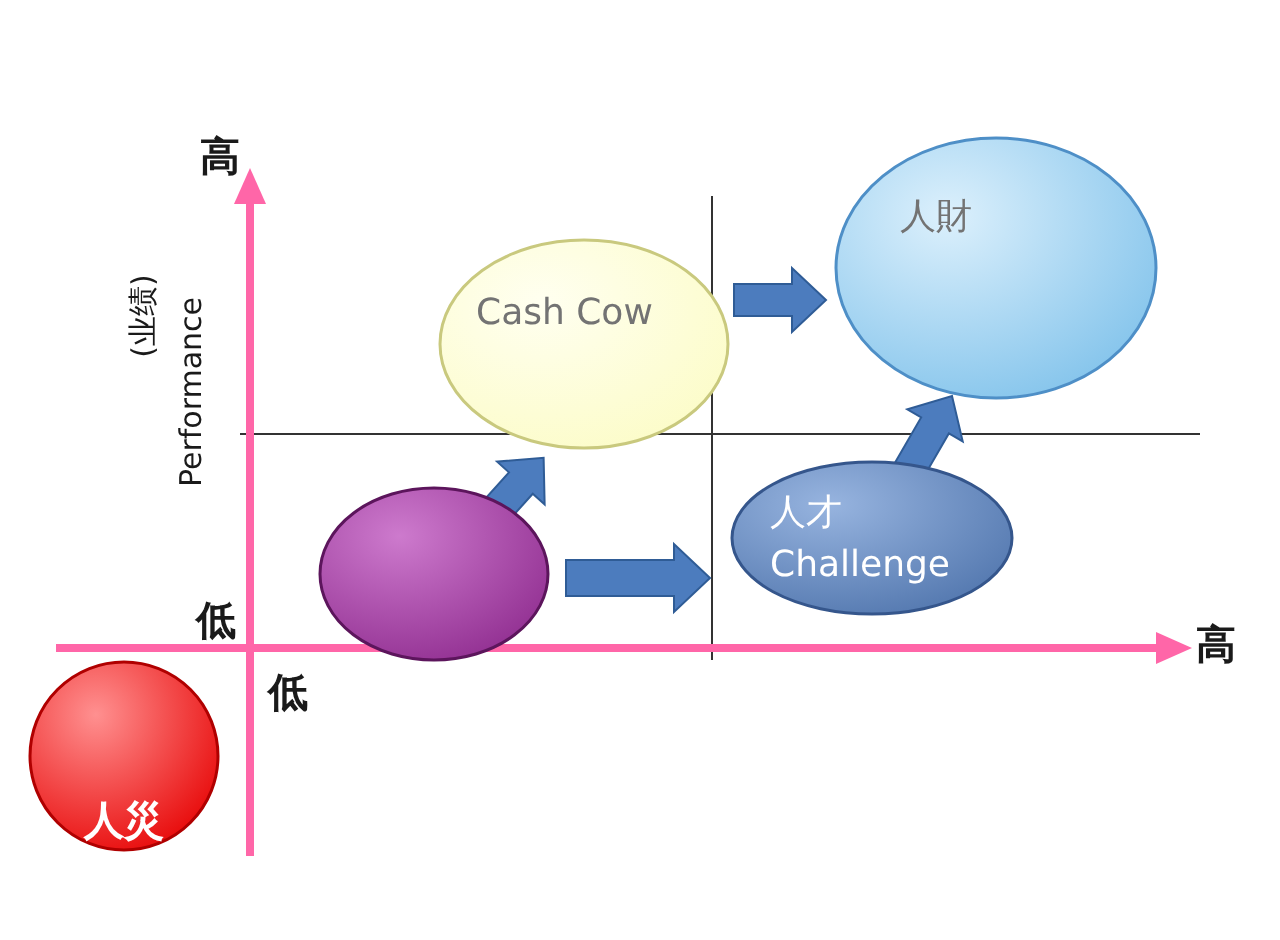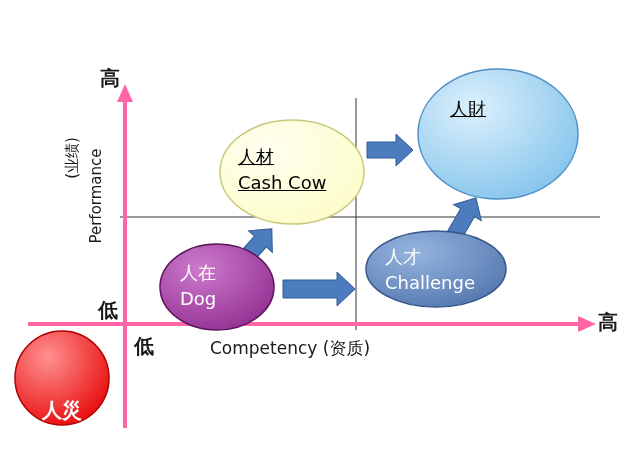--- a/index.html
+++ b/index.html
@@ -6,21 +6,21 @@
   body{font-family:"DejaVu Sans","Liberation Sans",sans-serif;background:#ffffff;}
   #canvas{position:relative;width:640px;height:470px;background:#ffffff;overflow:hidden;}
   #canvas > svg{position:absolute;left:0;top:0;}
   .lbl{position:absolute;color:#1a1a1a;white-space:nowrap;line-height:1;}
   .axis-end{font-size:20px;font-weight:bold;}
   .axis-name{font-size:15px;}
   .rot{transform:translate(-50%,-50%) rotate(-90deg);transform-origin:center;}
   .ctr{transform:translate(-50%,-50%);margin-top:32px;}
   .node-text{position:absolute;font-size:18px;line-height:26px;white-space:nowrap;}
   .node-text.light{color:#ffffff;}
-  .node-text.dark{color:#000000;text-decoration:underline;}
+  .node-text.dark{color:#737373;}
   .node-text .txt-line{display:block;}
 </style>
 </head>
 <body>
 
 <div id="canvas">
 
   <svg width="640" height="470" viewBox="0 0 640 470">
     <defs>
       <radialGradient id="gradCashCow" cx="35%" cy="30%" r="80%">
@@ -71,33 +71,27 @@
     <ellipse cx="217" cy="287" rx="57" ry="43" fill="url(#gradDog)" stroke-width="1.5" stroke="#5C155C"></ellipse>
     <ellipse cx="436" cy="269" rx="70" ry="38" fill="url(#gradChallenge)" stroke-width="1.5" stroke="#35568C"></ellipse>
     <circle cx="62" cy="378" r="47" fill="url(#gradDisaster)" stroke-width="1.5" stroke="#B00000"></circle>
   </svg>
 
   <div class="lbl axis-end" style="left:100px;top:68px;">高</div>
   <div class="lbl axis-name rot" style="left:96px;top:196px;">Performance</div>
   <div class="lbl axis-name rot" style="left:72px;top:158px;">(业绩)</div>
   <div class="lbl axis-end" style="left:98px;top:300px;">低</div>
   <div class="lbl axis-end" style="left:134px;top:336px;">低</div>
-  <div class="lbl" style="left:210px;top:340px;font-size:17px;">Competency (资质)</div>
   <div class="lbl axis-end" style="left:598px;top:312px;">高</div>
 
   <div class="node-text dark" style="left:238px;top:144px;">
-    <span class="txt-line">人材</span>
     <span class="txt-line">Cash Cow</span>
   </div>
   <div class="node-text dark" style="left:450px;top:96px;">
     <span class="txt-line">人財</span>
-  </div>
-  <div class="node-text light" style="left:180px;top:260px;">
-    <span class="txt-line">人在</span>
-    <span class="txt-line">Dog</span>
   </div>
   <div class="node-text light" style="left:385px;top:244px;">
     <span class="txt-line">人才</span>
     <span class="txt-line">Challenge</span>
   </div>
   <div class="node-text light ctr" style="left:62px;top:378px;font-size:20px;font-weight:bold;">人災</div>
 
 </div>
 
 </body></html>

